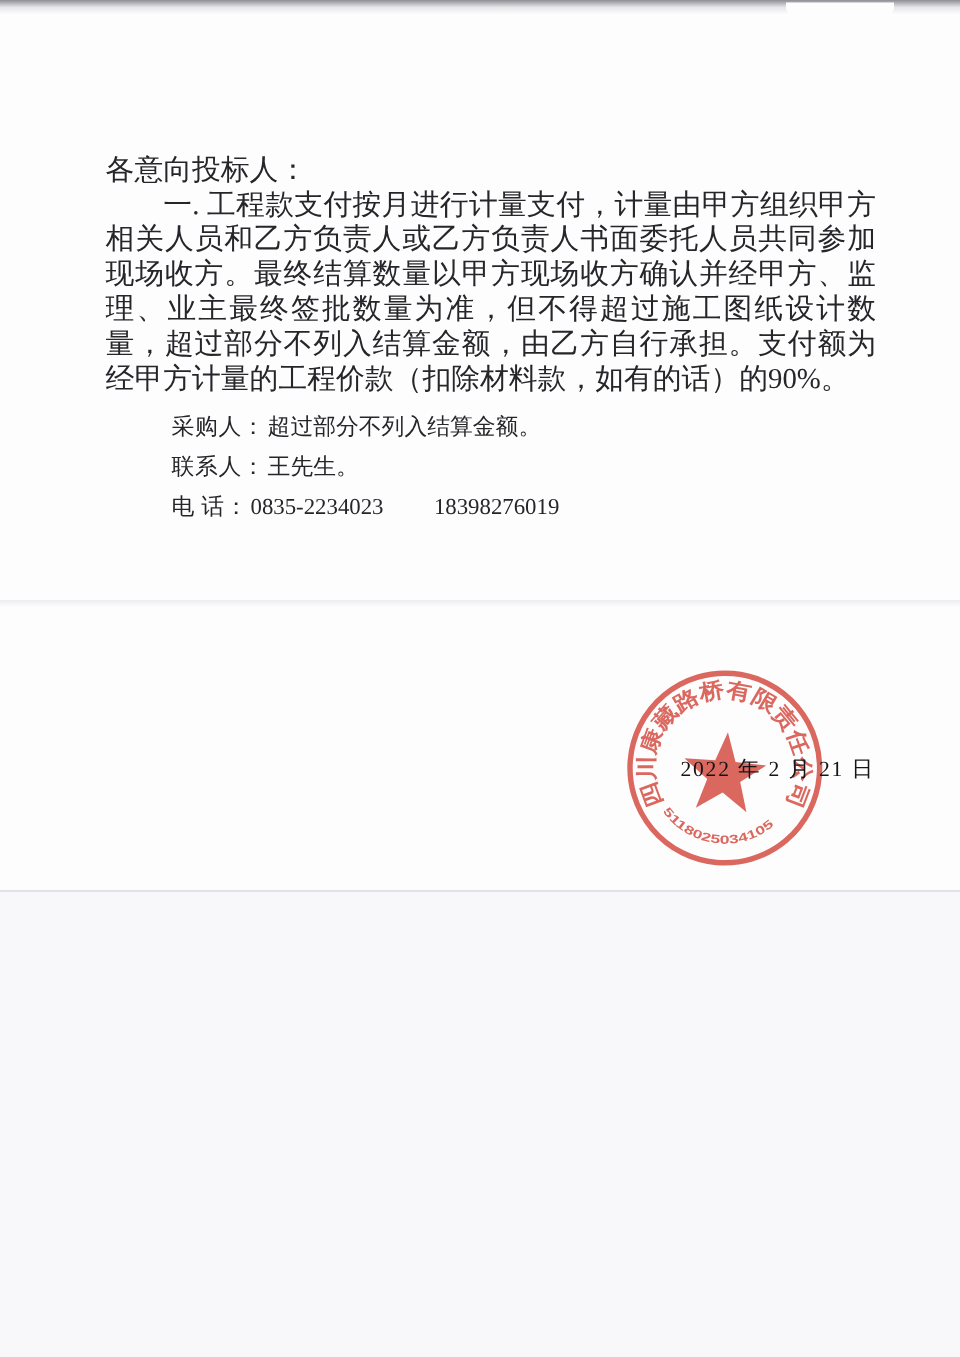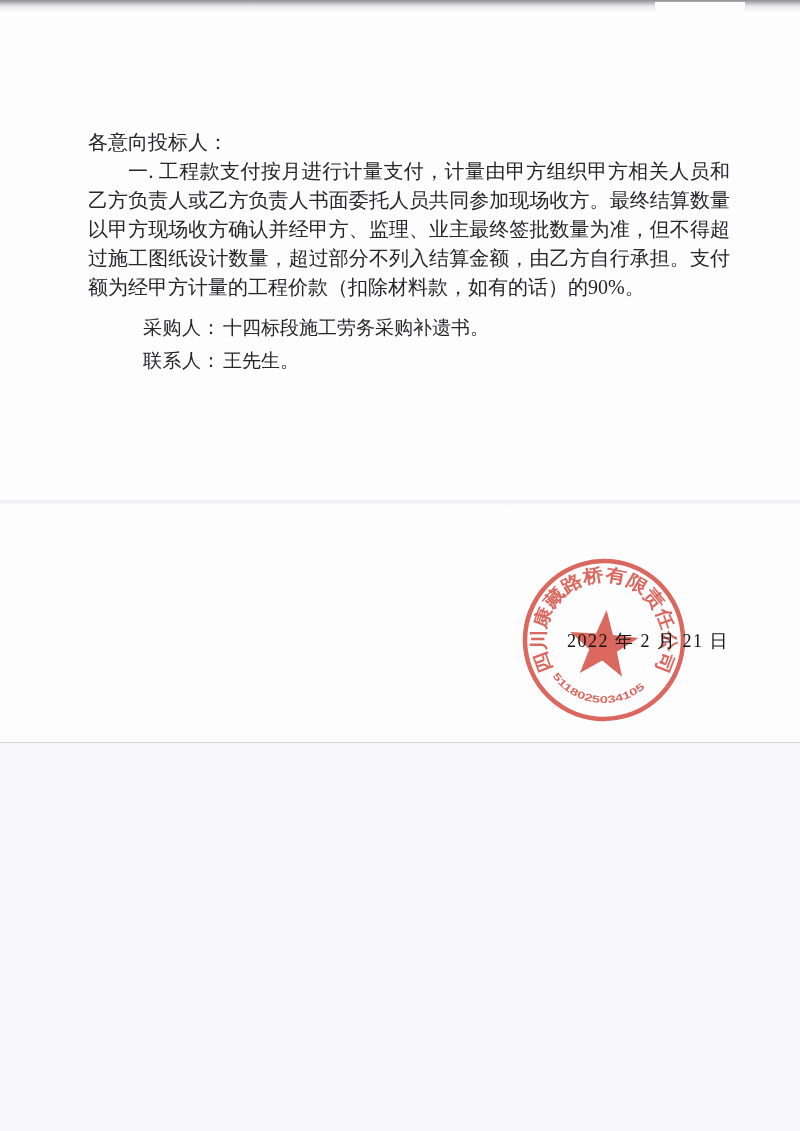--- a/index.html
+++ b/index.html
@@ -36,21 +36,21 @@
   .content { position: relative; z-index: 2; padding: 112px 70px 0 88px; }
   .title-block {
     text-align: center;
     font-family: "Liberation Sans", "DejaVu Sans", sans-serif;
     font-weight: bold;
     font-size: 23px;
     line-height: 35px;
     color: #1b1b1f;
     letter-spacing: 1px;
   }
-  .body-block { margin-top: 16px; font-size: 20px; line-height: 29px; }
+  .body-block { margin-top: 16px; font-size: 24px; line-height: 29px; }
   .salutation { text-indent: 0; }
   .para { text-indent: 2em; text-align: justify; }
   .contact-block { margin-top: 14px; margin-left: 39px; font-size: 19px; }
   .contact-row { line-height: 24px; margin-bottom: 9px; white-space: nowrap; }
   .contact-row .lbl { letter-spacing: 0.5px; margin-left: 16px; }
   .contact-row .val { margin-left: 2px; }
   .contact-row .val2 { margin-left: 42px; }
   
   .issue-date {
     position: absolute; left: 567px; top: 629px; z-index: 4;
@@ -73,24 +73,27 @@
   <div class="content">
 
 
     <div class="body-block">
       <p class="salutation">各意向投标人：</p>
       <p class="para">一. 工程款支付按月进行计量支付，计量由甲方组织甲方相关人员和乙方负责人或乙方负责人书面委托人员共同参加现场收方。最终结算数量以甲方现场收方确认并经甲方、监理、业主最终签批数量为准，但不得超过施工图纸设计数量，超过部分不列入结算金额，由乙方自行承担。支付额为经甲方计量的工程价款（扣除材料款，如有的话）的90%。</p>
     </div>
 
     <div class="contact-block">
       <div class="contact-row">
-        <span class="lbl">采购人：</span><span class="val">十四标段施工劳务采购补遗书。</span>
+        <span class="lbl">采购人：</span><span class="val">超过部分不列入结算金额。</span>
       </div>
       <div class="contact-row">
         <span class="lbl">联系人：</span><span class="val">王先生。</span>
+      </div>
+      <div class="contact-row">
+        <span class="lbl">电  话：</span><span class="val">0835-2234023</span><span class="val2">18398276019</span>
       </div>
     </div>
 
   </div>
 
   <div class="issue-date">2022 年 2 月 21 日</div>
 
   <div class="seal-wrap">
     <svg width="215" height="195" viewBox="500 545 215 195" xmlns="http://www.w3.org/2000/svg">
       <defs>

